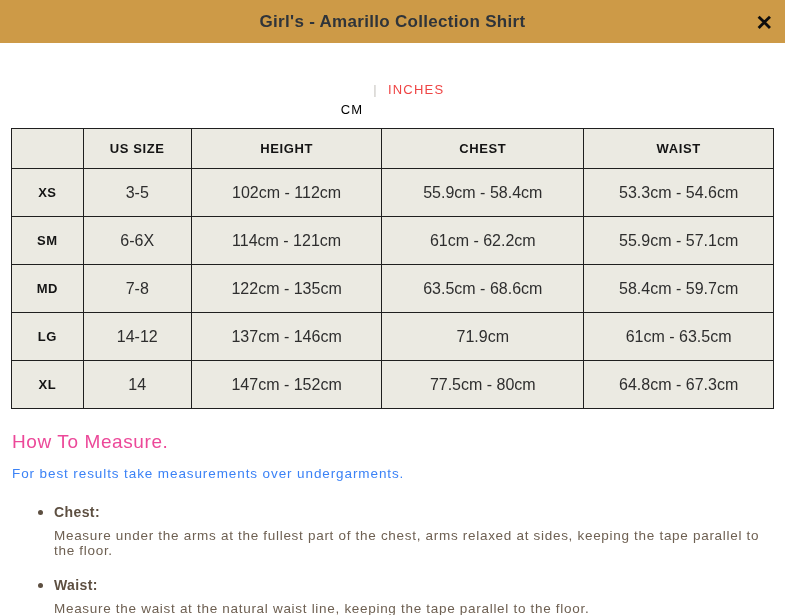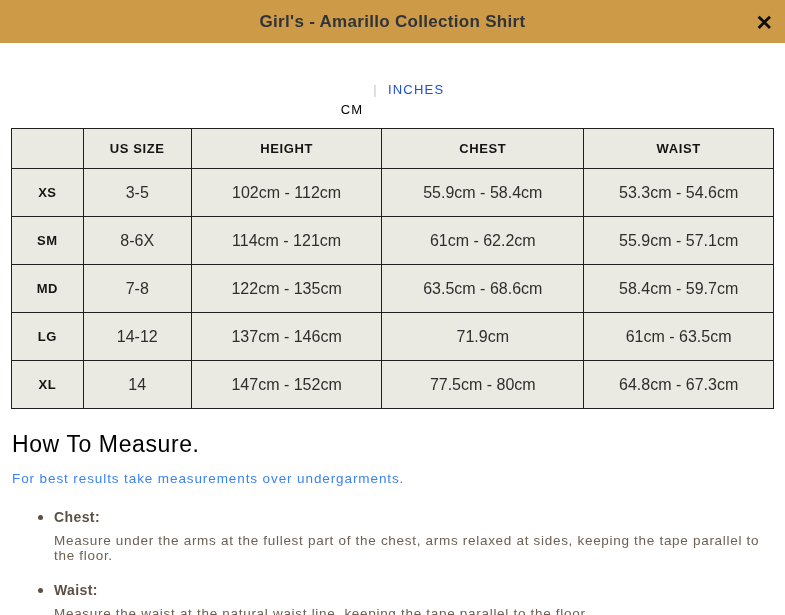--- a/index.html
+++ b/index.html
@@ -43,21 +43,21 @@
     margin-top: 19px;
     display: flex;
     align-items: center;
     justify-content: center;
     gap: 10px;
     font-size: 13px;
     letter-spacing: 1.2px;
   }
   .unit-option { cursor: pointer; }
   .unit-option.active { color: #000000; margin-top: 40px; }
-  .unit-option.inactive { color: #1d4ed8; }
+  .unit-option.inactive { color: #ef4444; }
   .unit-sep { color: #C9C7C2; font-size: 13px; }
   
   .size-table {
     width: 763px;
     margin: 11px auto 0 11px;
     border-collapse: collapse;
     background: #EBEAE2;
     table-layout: fixed;
     padding-left: 17px;
   }
@@ -77,23 +77,23 @@
   .size-table td { height: 48px; font-size: 16px; }
   .size-table td.size-label {
     font-size: 13px;
     font-weight: bold;
     letter-spacing: 0.5px;
     color: #141414;
   }
   
   .htm-section { padding: 22px 14px 0 12px; }
   .htm-heading {
-    font-size: 23px;
+    font-size: 19px;
     font-weight: 400;
-    color: #000000;
+    color: #ec4899;
     letter-spacing: 0.6px;
   }
   .htm-intro {
     margin-top: 13px;
     font-size: 13.5px;
     color: #3b82f6;
     letter-spacing: 0.9px;
   }
   .htm-list {
     margin: 22px 0 0 0;
@@ -151,21 +151,21 @@
   <tbody>
     <tr>
       <td class="size-label">XS</td>
       <td>3-5</td>
       <td>102cm - 112cm</td>
       <td>55.9cm - 58.4cm</td>
       <td>53.3cm - 54.6cm</td>
     </tr>
     <tr>
       <td class="size-label">SM</td>
-      <td>8-6X</td>
+      <td>6-6X</td>
       <td>114cm - 121cm</td>
       <td>61cm - 62.2cm</td>
       <td>55.9cm - 57.1cm</td>
     </tr>
     <tr>
       <td class="size-label">MD</td>
       <td>7-8</td>
       <td>122cm - 135cm</td>
       <td>63.5cm - 68.6cm</td>
       <td>58.4cm - 59.7cm</td>

